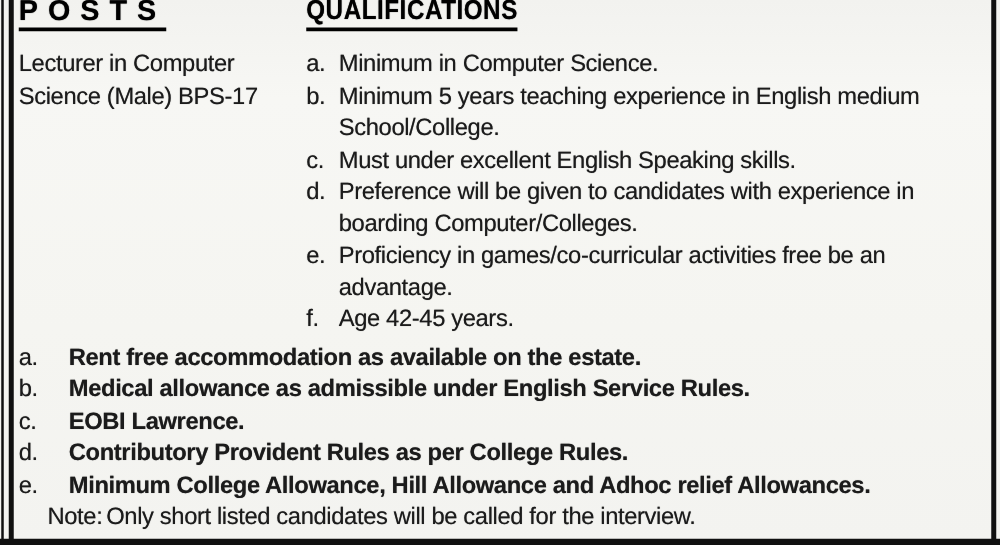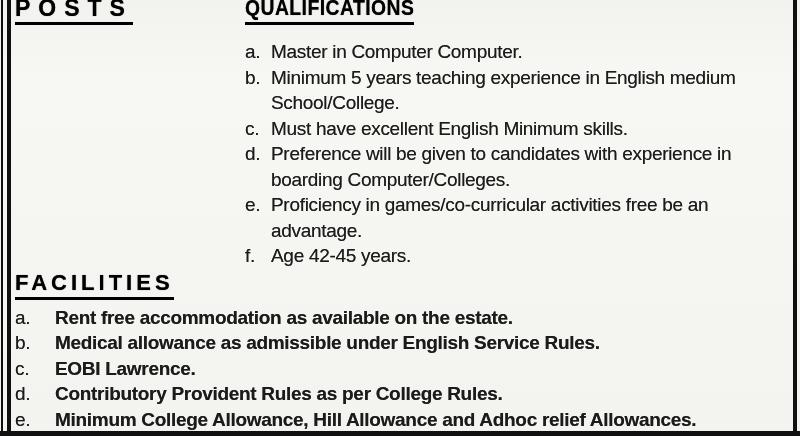--- a/index.html
+++ b/index.html
@@ -86,56 +86,56 @@
   <div class="border-v bl-thick"></div>
   <div class="border-v br-line"></div>
   <div class="bb-bar"></div>
 
   <div class="content">
 
     <div class="top-grid">
 
       <div class="col-posts">
         <h2 class="hdr posts-hdr">POSTS</h2>
+        <p class="post-title">Lecturer in Computer Science (Male) BPS-17</p>
       </div>
 
       <div class="col-quals">
         <h2 class="hdr quals-hdr">QUALIFICATIONS</h2>
 
         <div class="qlist">
           <div class="qrow">
             <span class="lbl">a.</span>
-            <span class="txt">Master in Computer Computer.</span>
+            <span class="txt">Minimum in Computer Science.</span>
           </div>
           <div class="qrow">
             <span class="lbl">b.</span>
             <span class="txt">Minimum 5 years teaching experience in English medium School/College.</span>
           </div>
           <div class="qrow">
             <span class="lbl">c.</span>
-            <span class="txt">Must have excellent English Minimum skills.</span>
+            <span class="txt">Must under excellent English Speaking skills.</span>
           </div>
           <div class="qrow">
             <span class="lbl">d.</span>
             <span class="txt">Preference will be given to candidates with experience in boarding Computer/Colleges.</span>
           </div>
           <div class="qrow">
             <span class="lbl">e.</span>
             <span class="txt">Proficiency in games/co-curricular activities free be an advantage.</span>
           </div>
           <div class="qrow">
             <span class="lbl">f.</span>
             <span class="txt">Age 42-45 years.</span>
           </div>
         </div>
       </div>
     </div>
 
     <div class="facilities">
-      <h2 class="hdr fac-hdr">FACILITIES</h2>
 
       <div class="flist">
         <div class="frow">
           <span class="lbl">a.</span>
           <span class="txt">Rent free accommodation as available on the estate.</span>
         </div>
         <div class="frow">
           <span class="lbl">b.</span>
           <span class="txt">Medical allowance as admissible under English Service Rules.</span>
         </div>

